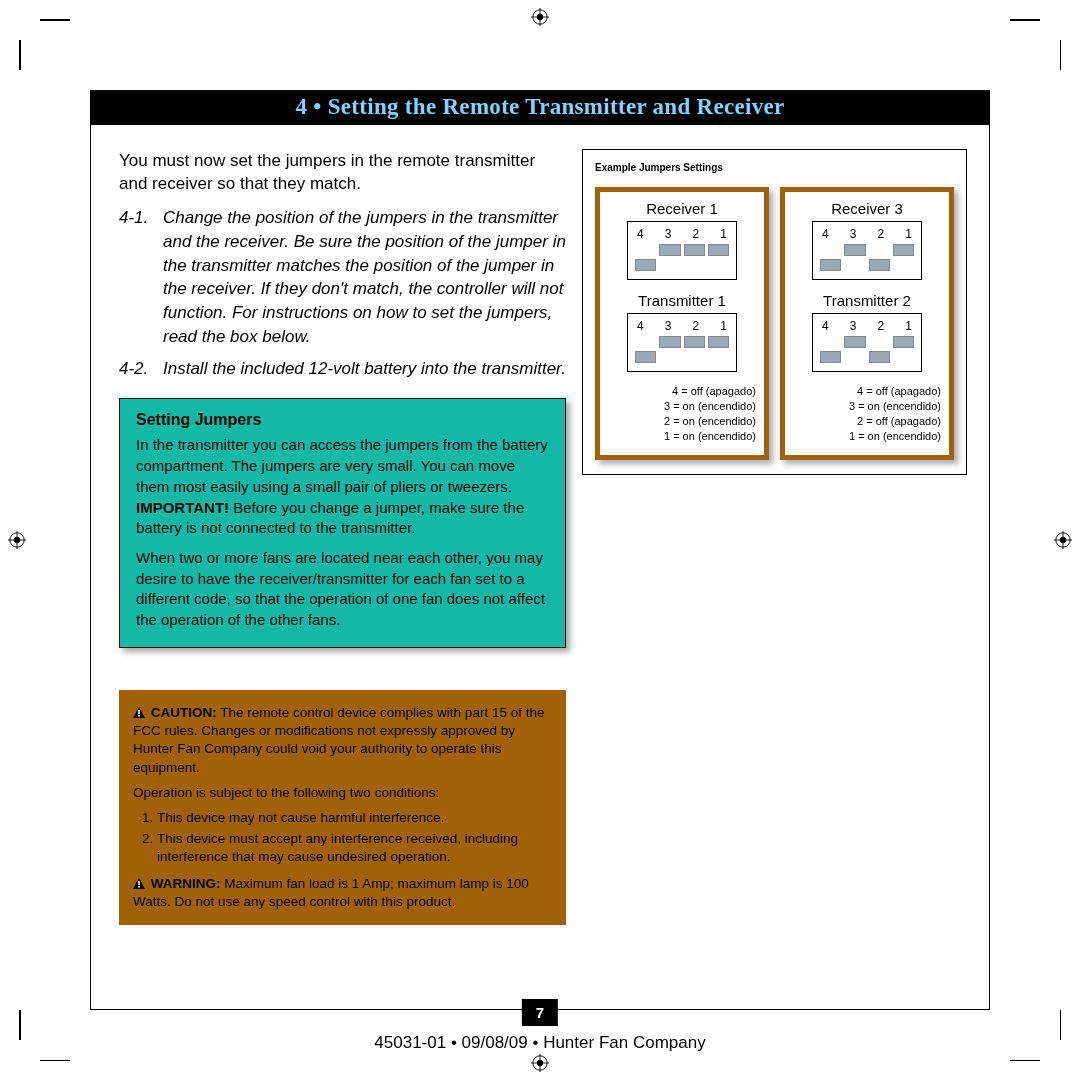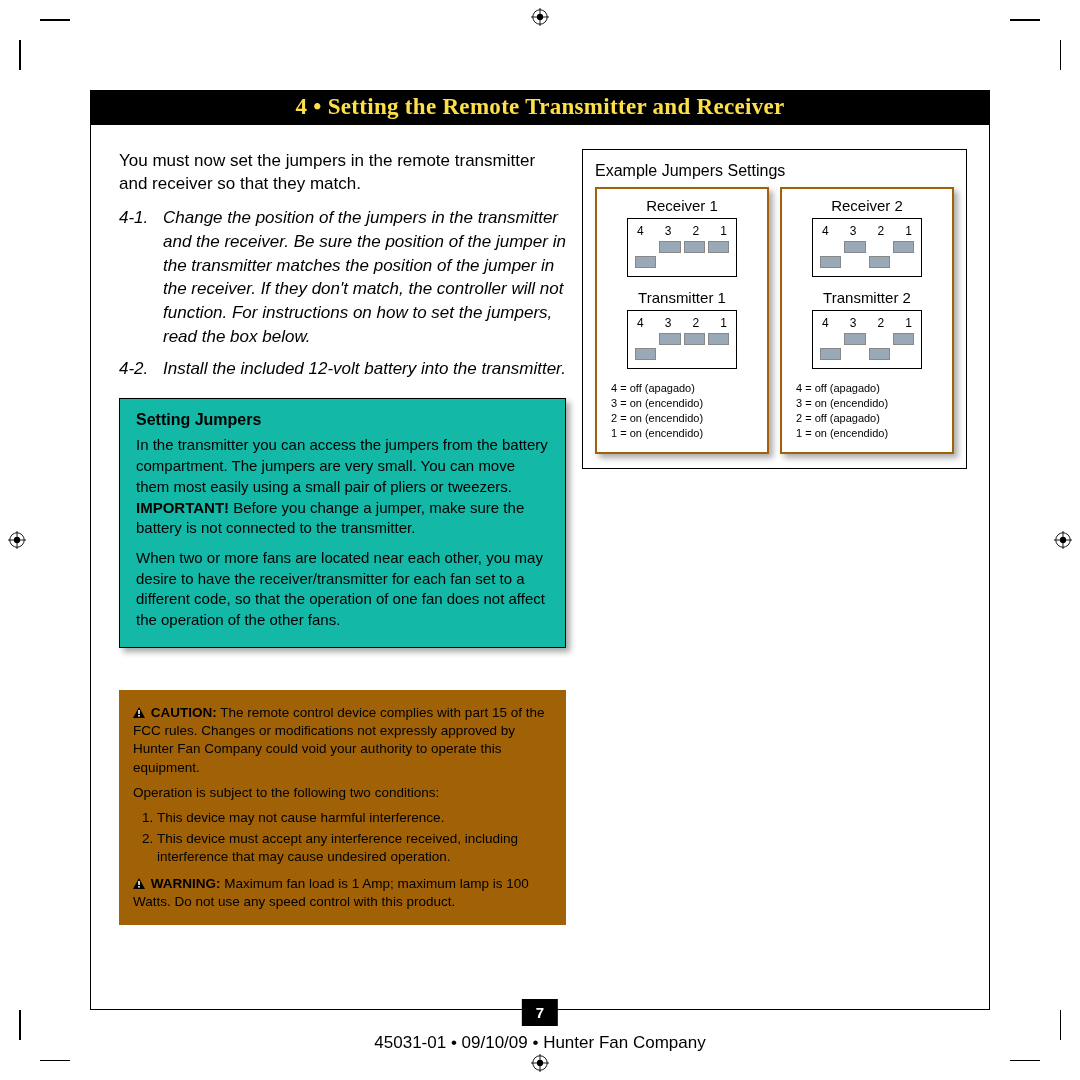--- a/index.html
+++ b/index.html
@@ -37,21 +37,21 @@
     position: absolute;
     top: 90px;
     left: 90px;
     right: 90px;
     bottom: 70px;
     display: flex;
     flex-direction: column;
   }
   .title-bar {
     background: #000;
-    color: #fde047;
+    color: #7dd3fc;
     text-align: center;
     font-family: Georgia, "Times New Roman", serif;
     font-weight: bold;
     font-size: 23px;
     padding: 4px 0 5px 0;
     letter-spacing: 0.3px;
   }
   .content-frame {
     border: 1.5px solid #000;
     border-top: none;
@@ -107,31 +107,31 @@
     position: relative;
     top: 1px;
     margin-right: 2px;
   }
 
   .example-box {
     border: 1px solid #000;
     padding: 12px 12px 14px 12px;
   }
   .example-title {
-    font-weight: normal;
-    font-size: 16px;
-    margin-bottom: 7px;
+    font-weight: bold;
+    font-size: 10px;
+    margin-bottom: 14px;
   }
   .example-row {
     display: flex;
     gap: 11px;
   }
   .ex-col {
     flex: 1 1 0;
-    border: 2px solid #a16207;
+    border: 5px solid #a16207;
     box-shadow: 4px 4px 6px rgba(0,0,0,0.33);
     padding: 8px 8px 12px 8px;
     background: #fff;
   }
   .ex-label {
     font-size: 15px;
     text-align: center;
     margin-bottom: 4px;
   }
   .switch-unit {
@@ -160,20 +160,21 @@
   .sw-cell {
     height: 12px;
     border: 1px solid #888;
   }
   .sw-on  { background: #9aa9b8; }
   .sw-off { background: #fff; border: none; }
   .legend {
     font-size: 11px;
     line-height: 1.35;
     padding-left: 6px;
+    text-align: right;
   }
 
   .page-num-badge {
     position: absolute;
     left: 50%;
     transform: translateX(-50%);
     bottom: -17px;
     background: #000;
     color: #fff;
     font-weight: bold;
@@ -335,21 +336,21 @@
                 </div>
   </div>
       <div class="legend">
                 <div>4 = off (apagado)</div>
                 <div>3 = on (encendido)</div>
                 <div>2 = on (encendido)</div>
                 <div>1 = on (encendido)</div>
               </div>
     </div>
             <div class="ex-col">
-      <div class="ex-label">Receiver 2</div>
+      <div class="ex-label">Receiver 3</div>
       <div class="switch-unit">
     <div class="switch-nums">
                   <span>4</span>
                   <span>3</span>
                   <span>2</span>
                   <span>1</span>
                 </div>
     <div class="switch-grid">
                   <div class="sw-col">
                     <div class="sw-cell sw-off"></div>
@@ -401,15 +402,15 @@
                 <div>3 = on (encendido)</div>
                 <div>2 = off (apagado)</div>
                 <div>1 = on (encendido)</div>
               </div>
     </div>
           </div>
       </div>
     </div>
 
     <div class="page-num-badge">7</div>
-    <div class="footer-text">45031-01  •  09/10/09  •  Hunter Fan Company</div>
+    <div class="footer-text">45031-01  •  09/08/09  •  Hunter Fan Company</div>
   </div>
 </div>
 
 </body></html>

